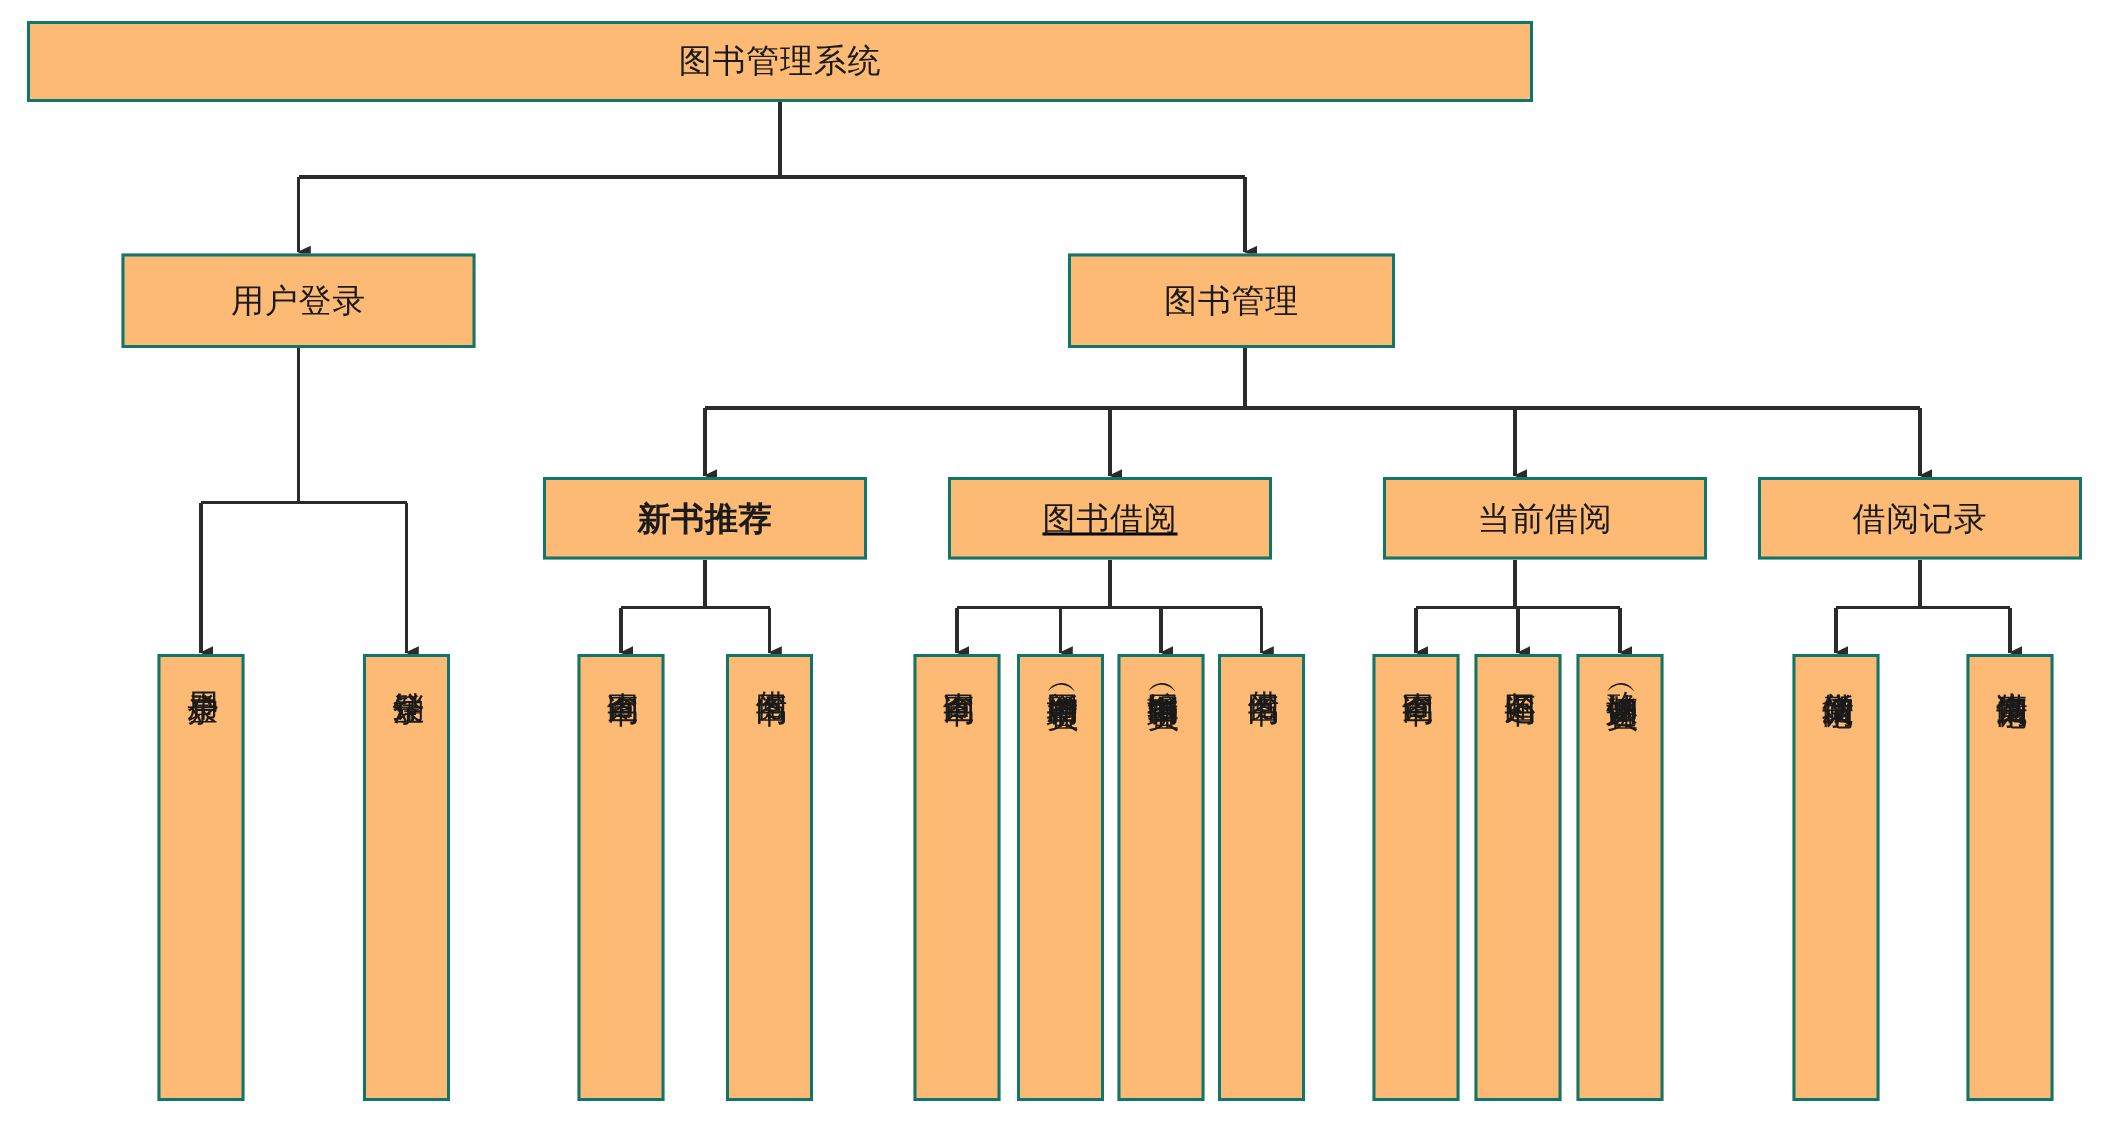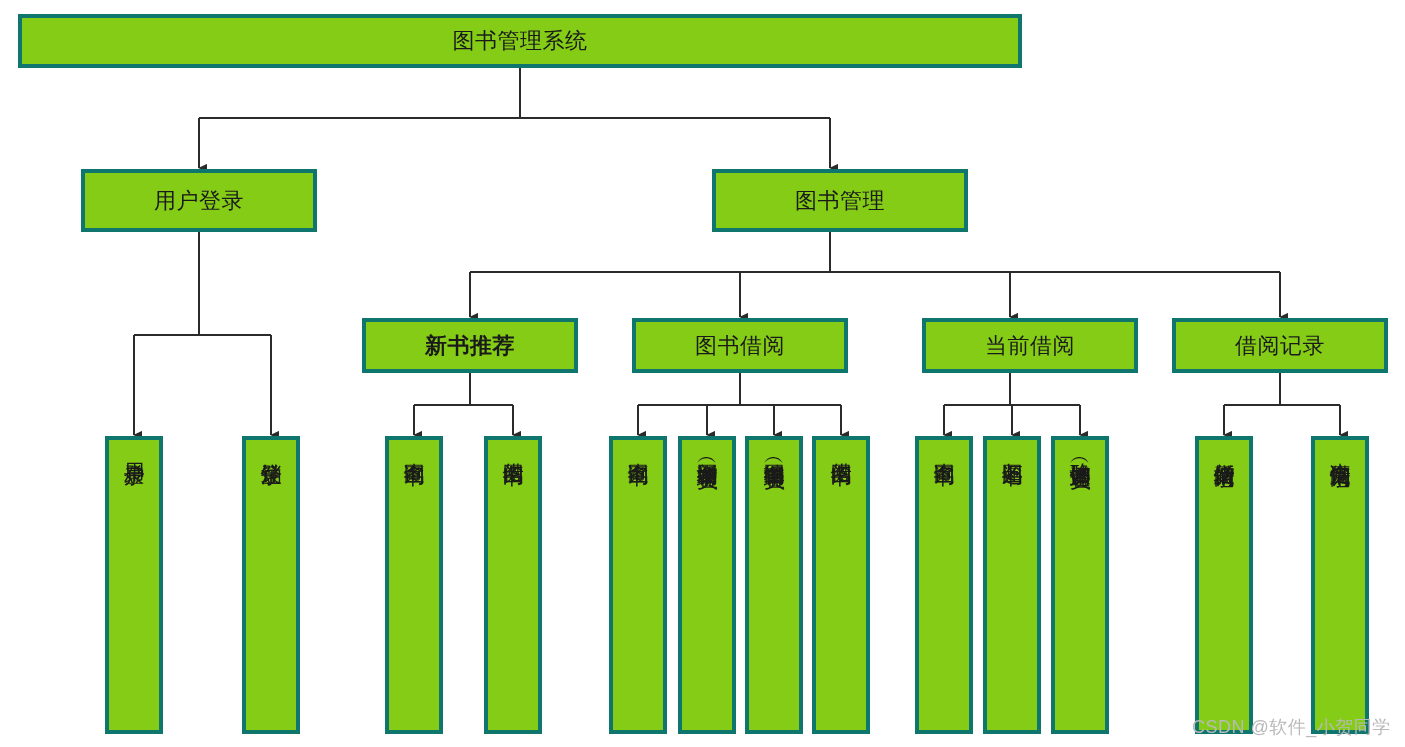--- a/index.html
+++ b/index.html
@@ -21,22 +21,22 @@
   svg.diagram {
     position: absolute;
     left: 0;
     top: 0;
     width: 1405px;
     height: 747px;
   }
   .node-box {
     position: absolute;
     box-sizing: border-box;
-    background: #84cc16;
-    border: 4px solid #0f766e;
+    background: #fdba74;
+    border: 2px solid #0f766e;
     display: flex;
     align-items: center;
     justify-content: center;
     overflow: hidden;
   }
   .node-label {
     color: #1a1a1a;
     text-align: center;
     line-height: 1.18;
     white-space: nowrap;
@@ -116,27 +116,27 @@
       </g>
   </svg>
 
   <div id="node-layer">
       <div class="node-box horizontal" style="left: 18px; top: 14px; width: 1004px; height: 54px;">
         <span class="node-label">图书管理系统</span>
       </div>
       <div class="node-box horizontal" style="left: 81px; top: 169px; width: 236px; height: 63px;">
         <span class="node-label">用户登录</span>
       </div>
-      <div class="node-box horizontal" style="left: 712px; top: 169px; width: 256px; height: 63px;">
+      <div class="node-box horizontal" style="left: 712px; top: 169px; width: 218px; height: 63px;">
         <span class="node-label">图书管理</span>
       </div>
       <div class="node-box horizontal" style="left: 362px; top: 318px; width: 216px; height: 55px; font-weight: bold;">
         <span class="node-label">新书推荐</span>
       </div>
-      <div class="node-box horizontal" style="left: 632px; top: 318px; width: 216px; height: 55px;">
+      <div class="node-box horizontal" style="left: 632px; top: 318px; width: 216px; height: 55px; text-decoration: underline;">
         <span class="node-label">图书借阅</span>
       </div>
       <div class="node-box horizontal" style="left: 902px; top: 318px; width: 216px; height: 55px; margin-left: 20px;">
         <span class="node-label">当前借阅</span>
       </div>
       <div class="node-box horizontal" style="left: 1172px; top: 318px; width: 216px; height: 55px; align-items: center;">
         <span class="node-label">借阅记录</span>
       </div>
       <div class="node-box vertical" style="left: 105px; top: 436px; width: 58px; height: 298px;">
         <span class="node-label">用户登录</span>
@@ -172,15 +172,14 @@
         <span class="node-label">确认归还（管理员）</span>
       </div>
       <div class="node-box vertical" style="left: 1195px; top: 436px; width: 58px; height: 298px;">
         <span class="node-label">新增借阅记录</span>
       </div>
       <div class="node-box vertical" style="left: 1311px; top: 436px; width: 58px; height: 298px;">
         <span class="node-label">查询借阅记录</span>
       </div>
     </div>
 
-  <div class="watermark" style="left: 1192px; top: 715px; color: rgb(185, 185, 185);">CSDN @软件_小贺同学</div>
 
 </div>
 
 </body></html>

